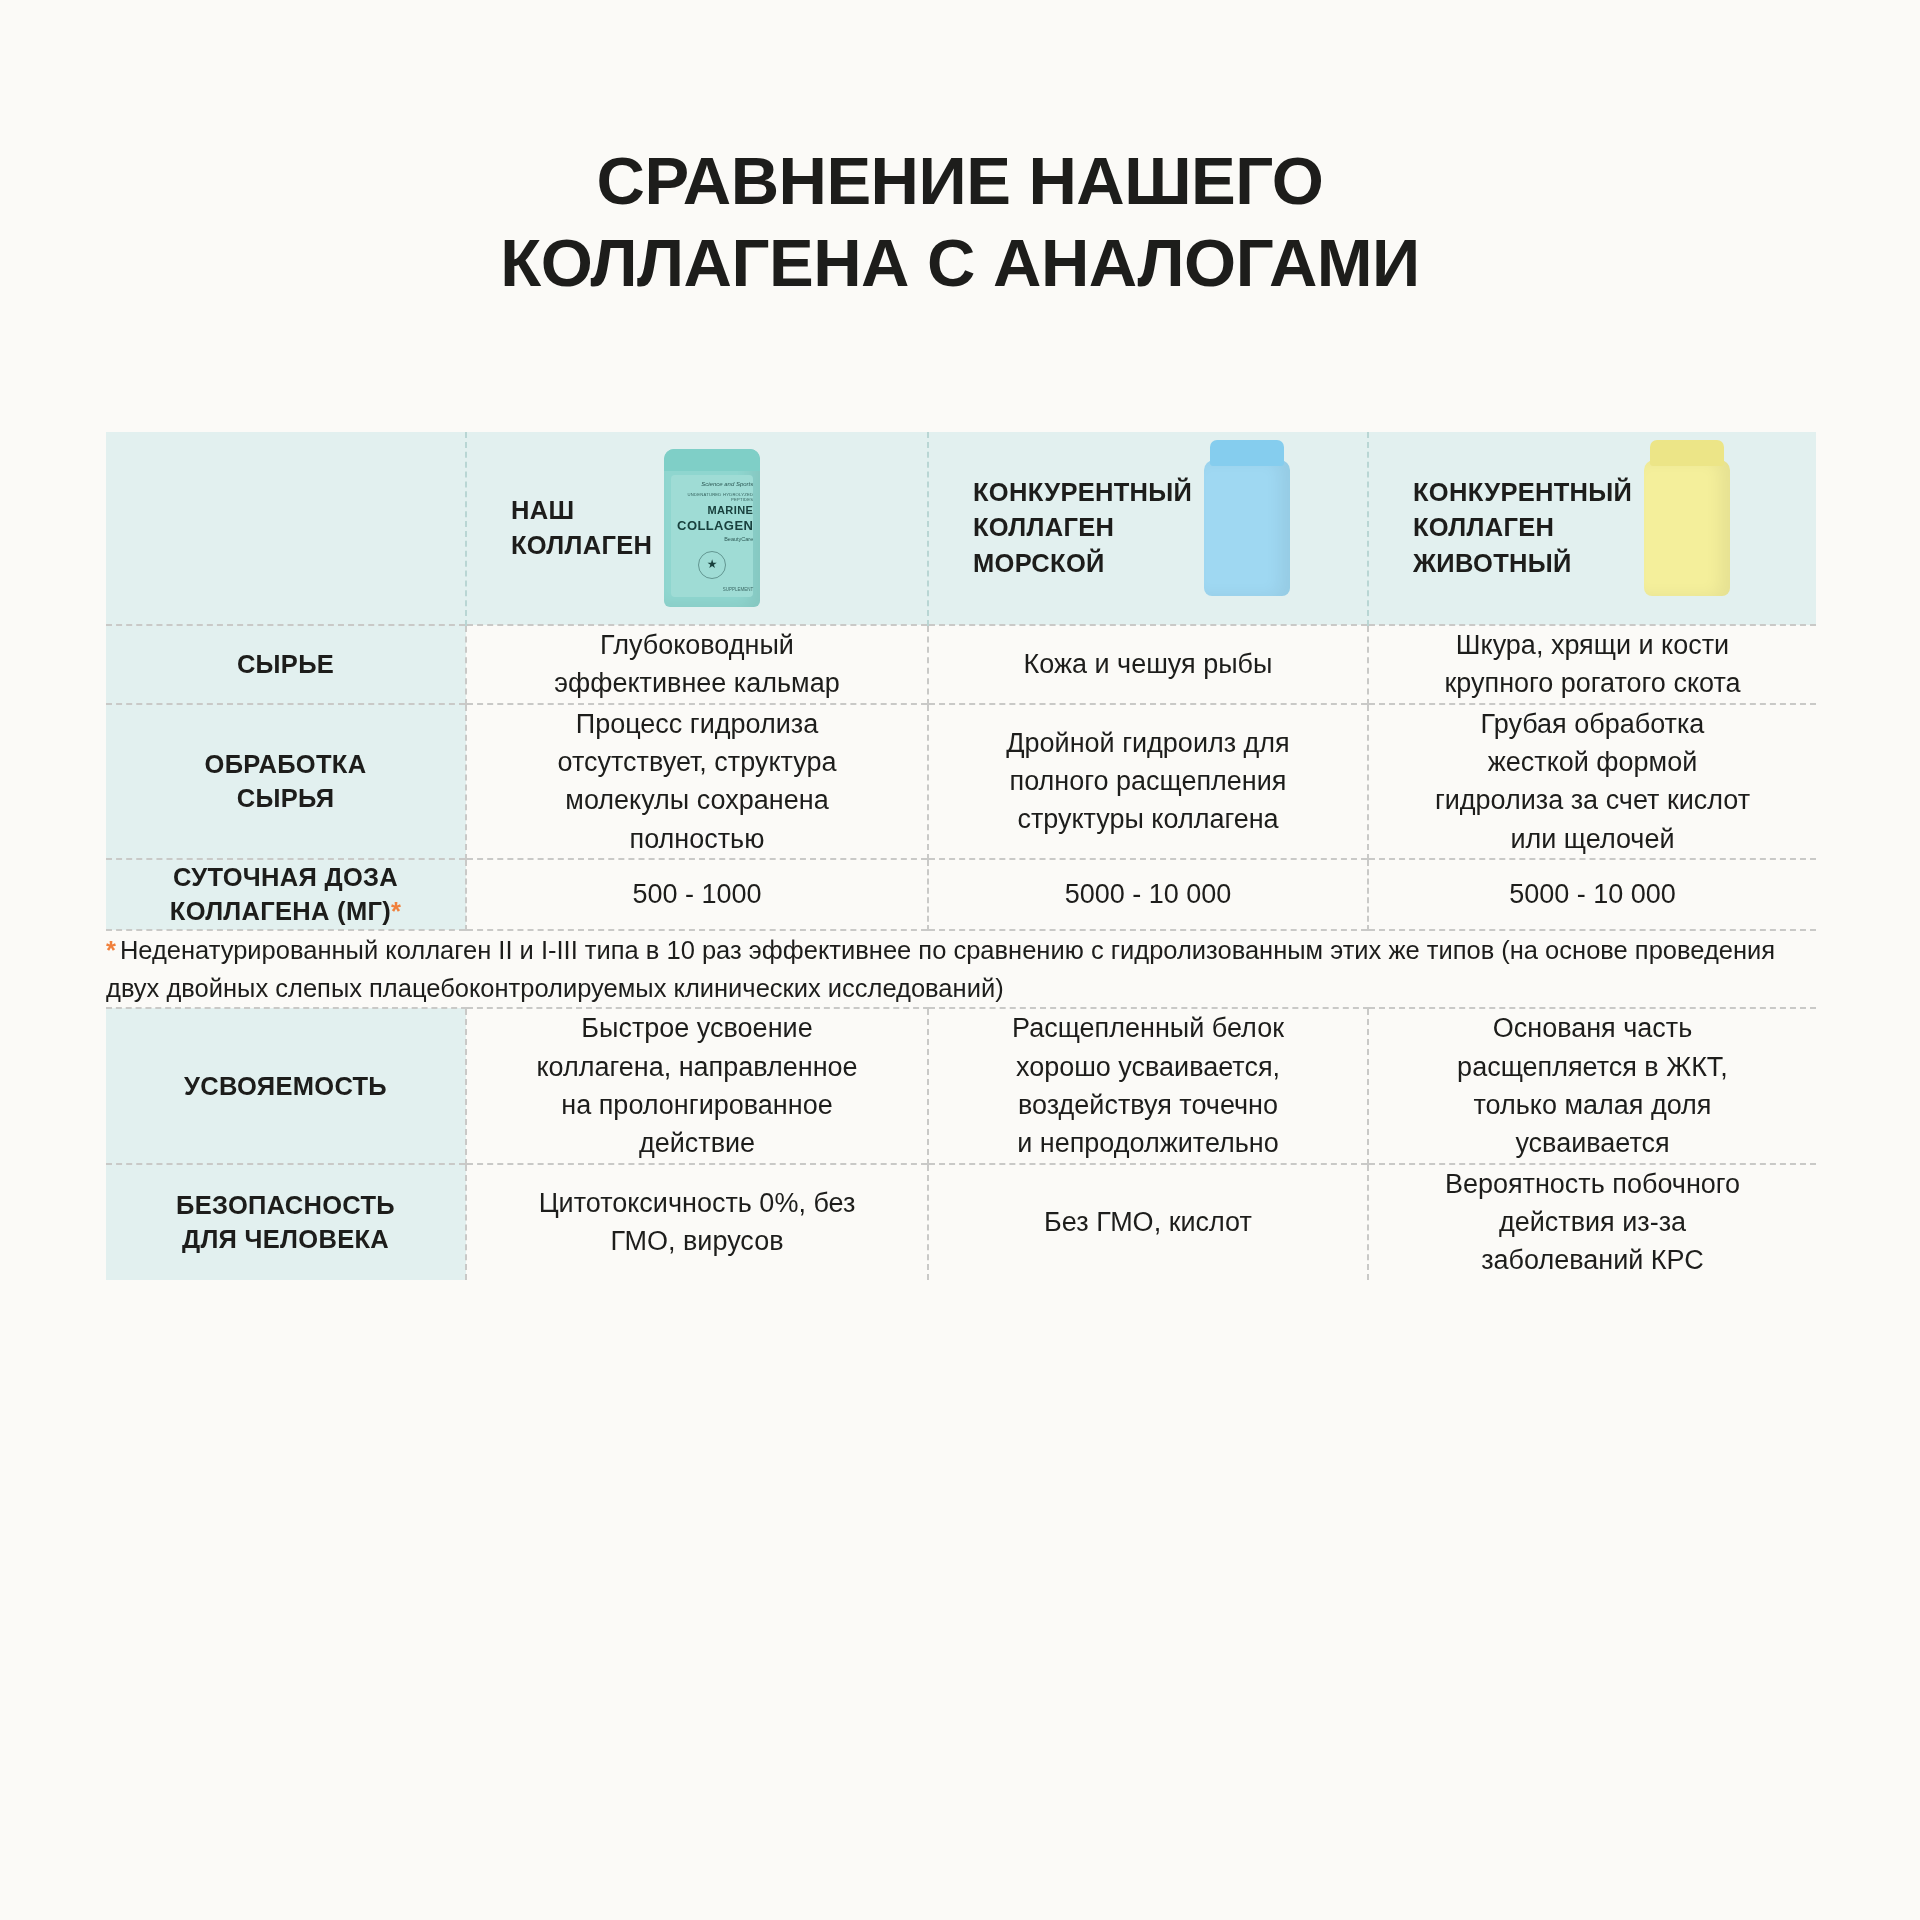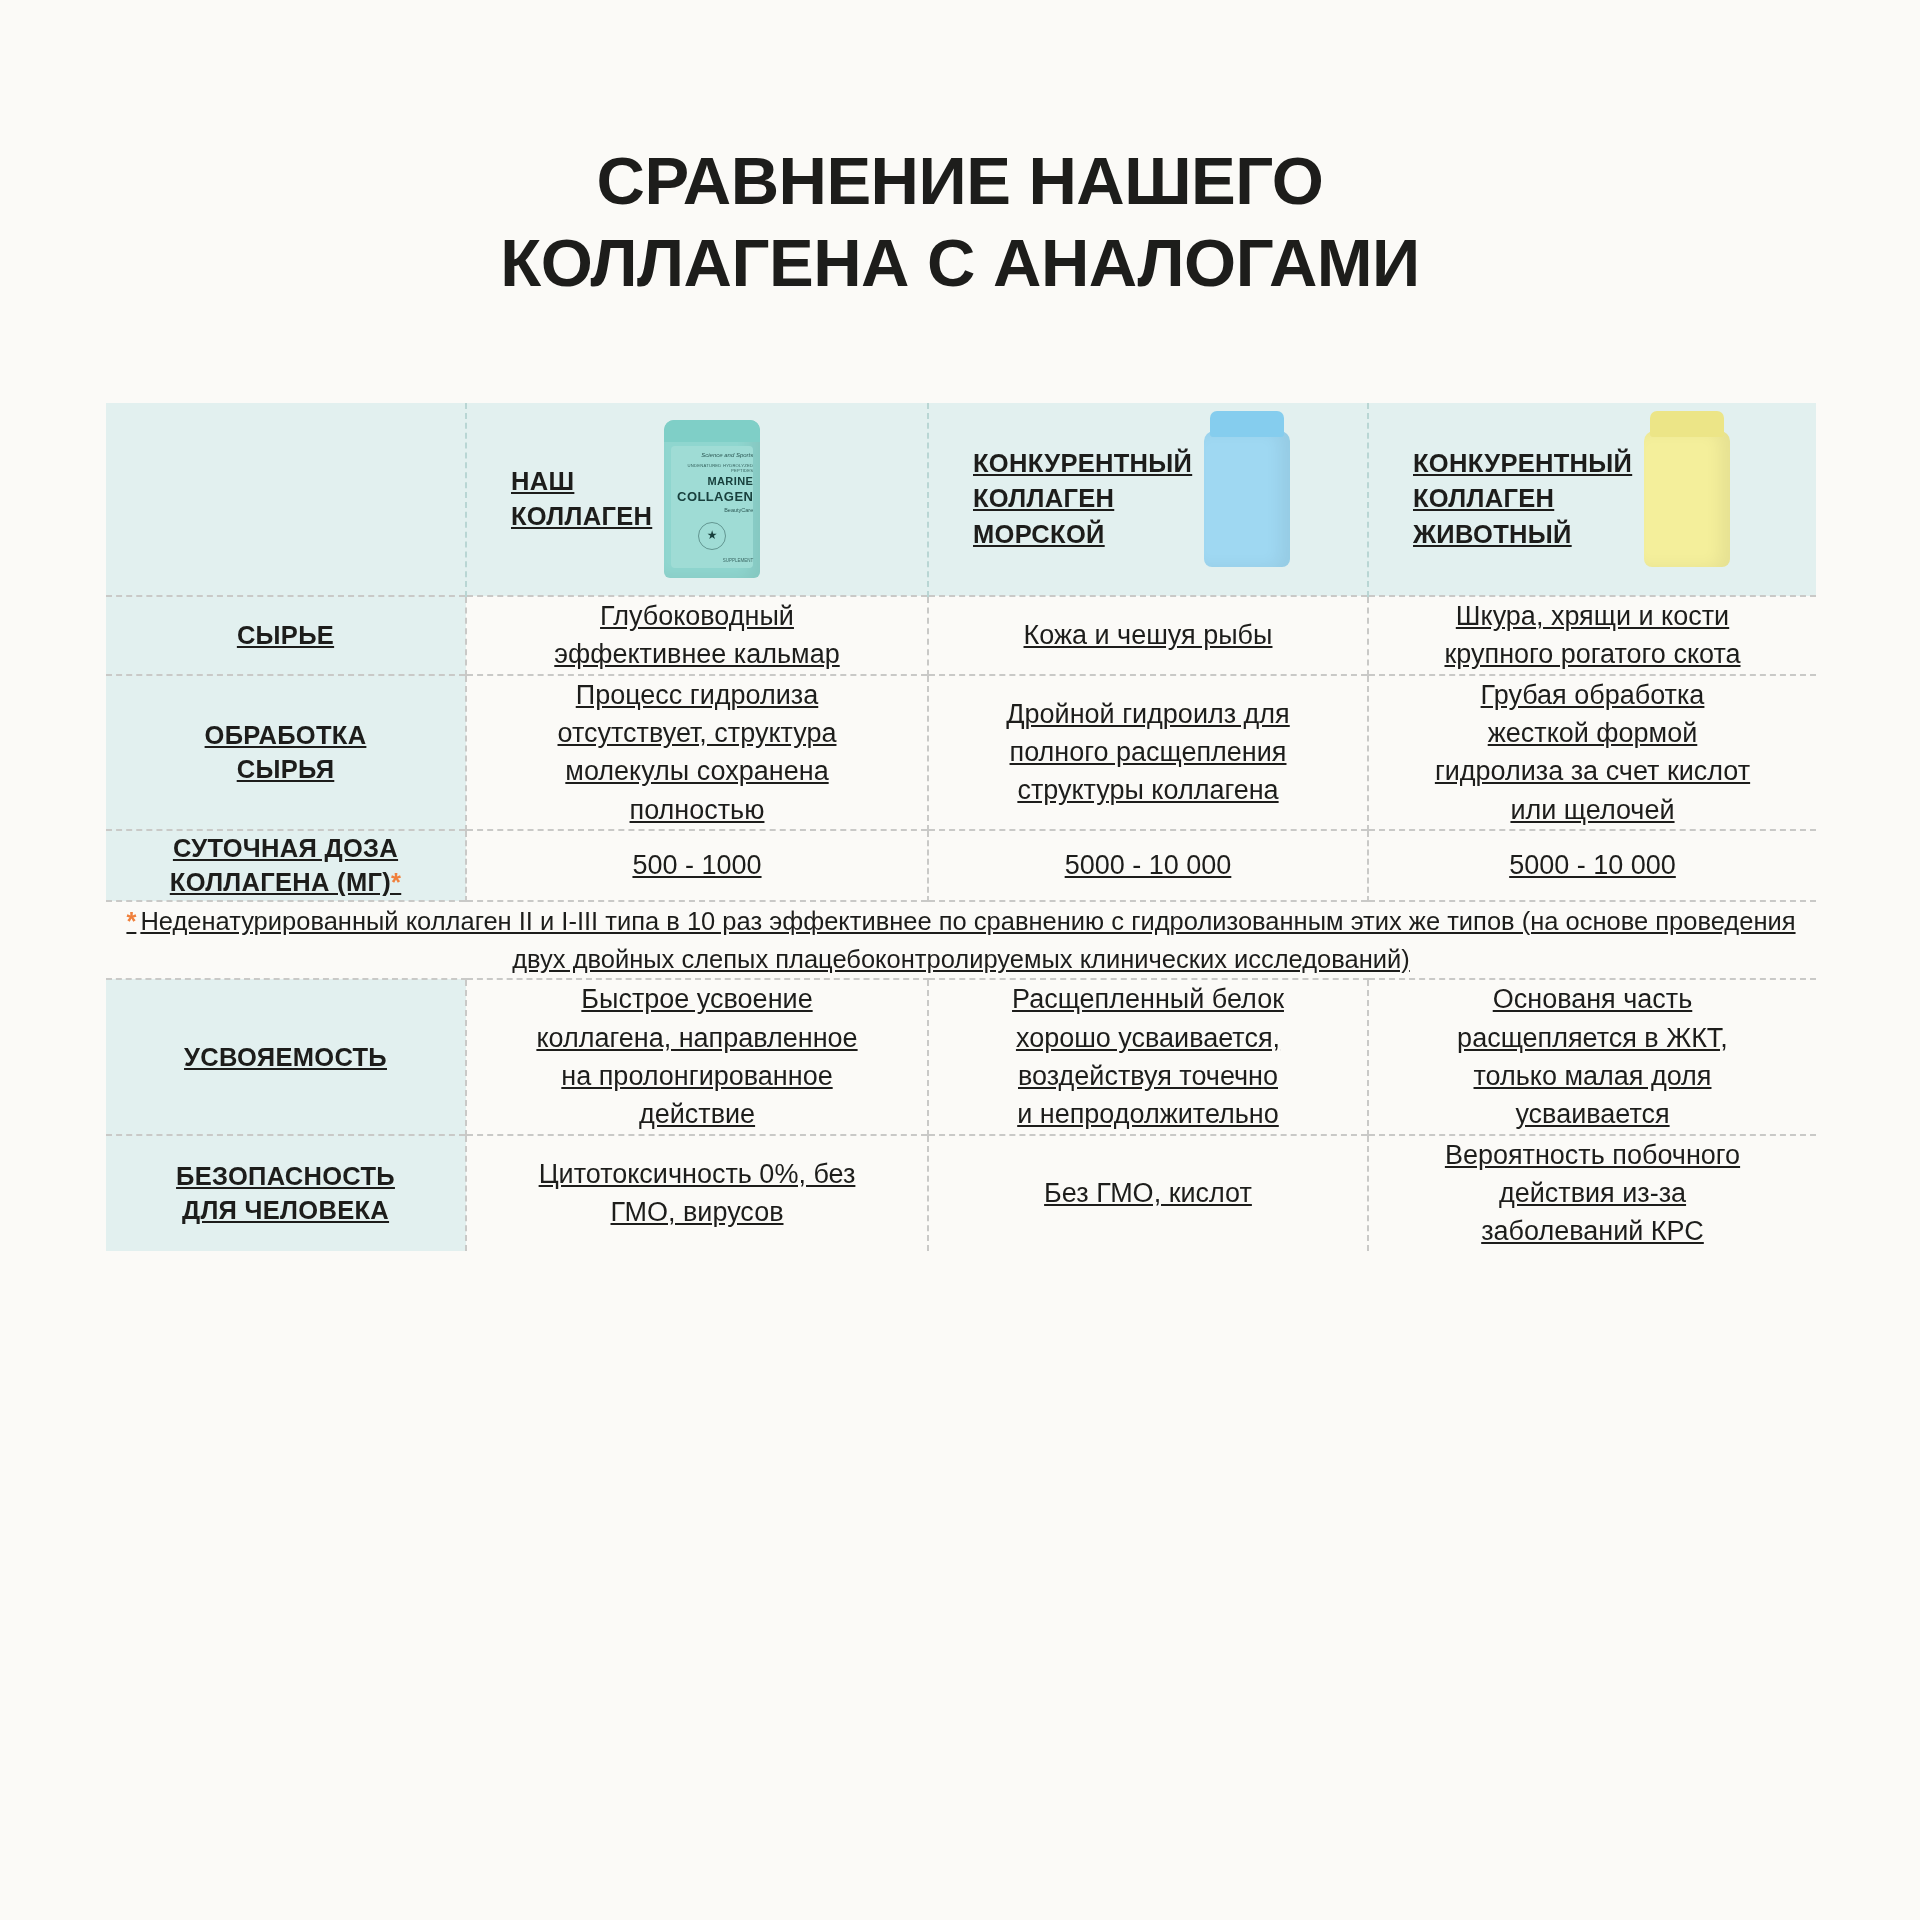--- a/index.html
+++ b/index.html
@@ -32,23 +32,22 @@
     padding-top: 140px;
     color: #1d1d1b;
     text-transform: uppercase;
   }
   .title .line { display: block; }
 
   
   .table-wrap {
     position: absolute;
     left: 106px;
-    top: 403px;
+    top: 432px;
     width: 1710px;
-    text-decoration: underline;
   }
   .table {
     width: 100%;
     border-collapse: collapse;
     table-layout: fixed;
   }
   .table td, .table th {
     vertical-align: middle;
     padding: 0;
   }
@@ -106,21 +105,21 @@
     color: #1d1d1b;
     white-space: pre-line;
   }
   .r-sep { border-top: 2px dashed #c9c9c7; }
   .c-sep { border-left: 2px dashed #c9c9c7; }
 
   .star { color: #f0803c; font-weight: 700; }
 
   .note-cell {
     padding: 34px 60px 30px 60px;
-    text-align: center;
+    text-align: left;
     font-size: 25.5px;
     line-height: 1.5;
     color: #1d1d1b;
     margin-top: 40px;
   }
   .note-cell .star { margin-right: 4px; }
 
   
   .jar {
     flex: 0 0 auto;

